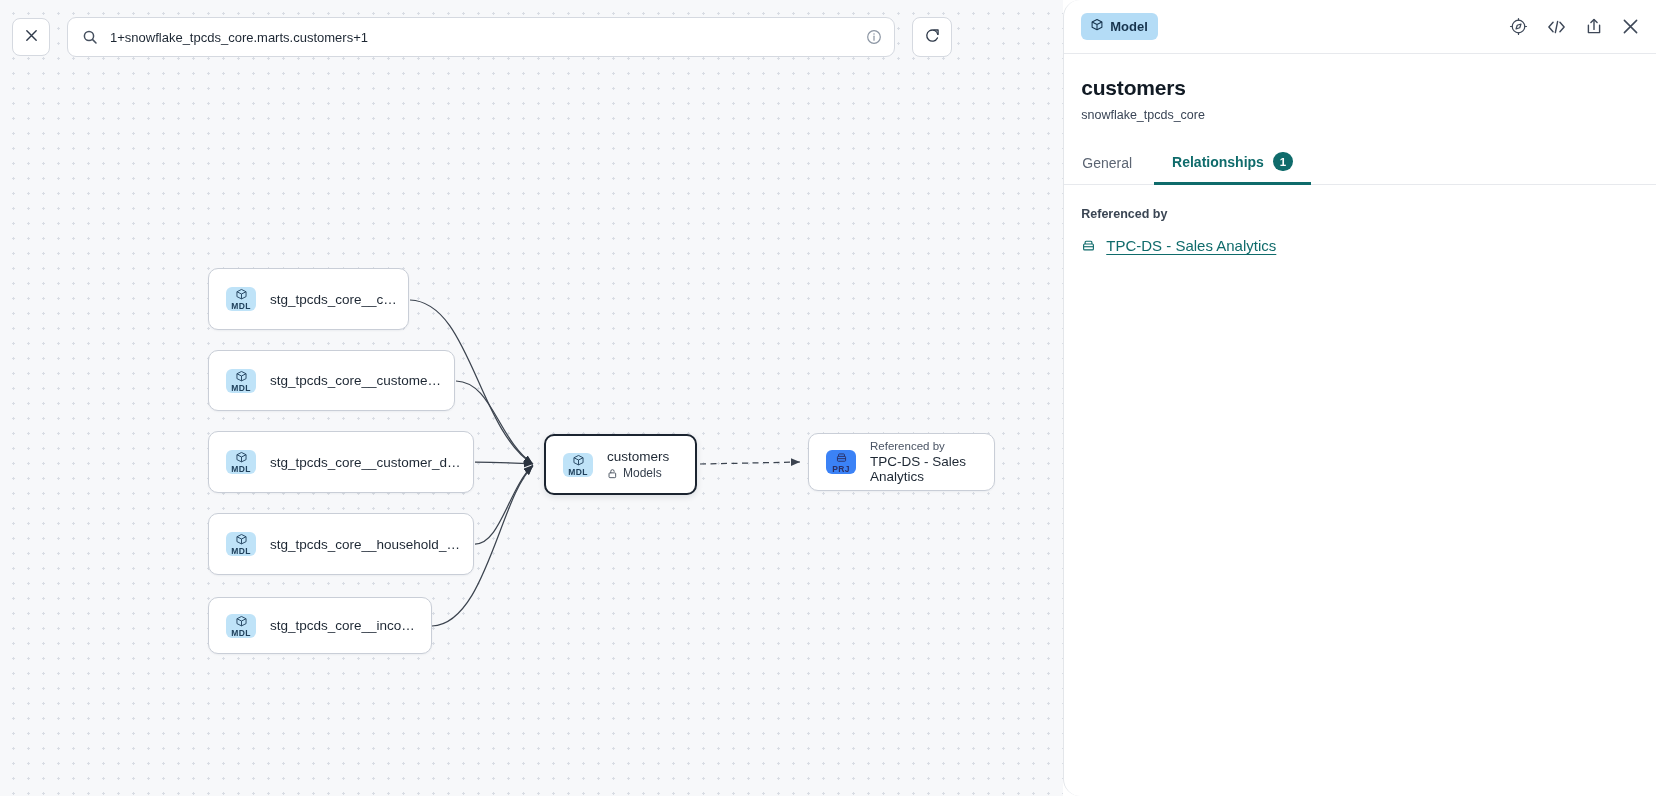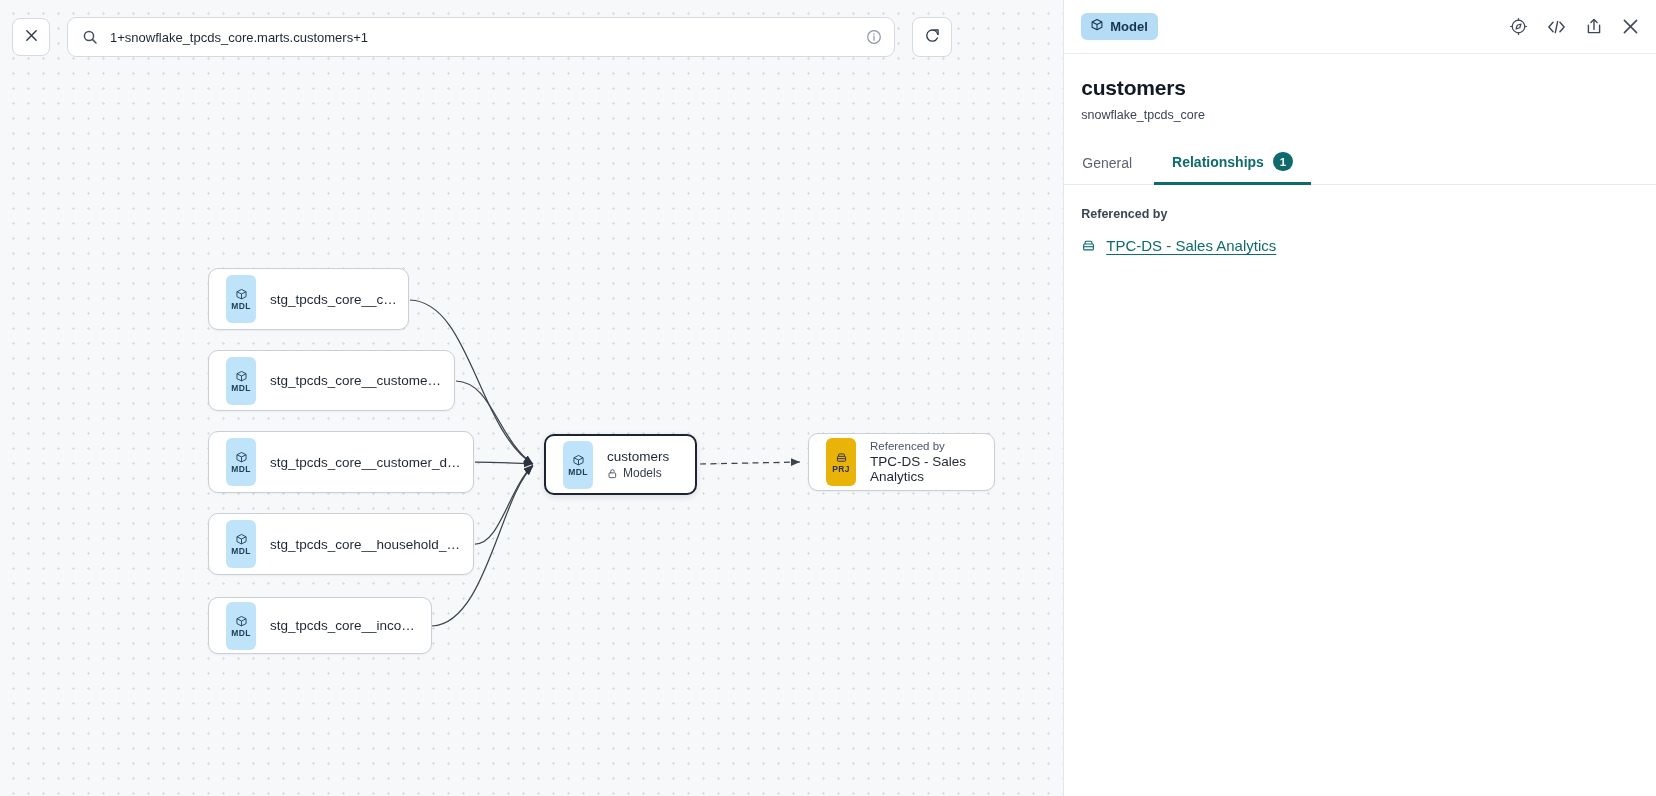--- a/index.html
+++ b/index.html
@@ -85,30 +85,30 @@
     display: flex; align-items: center;
     box-shadow: 0 1px 2px rgba(20,30,50,.05);
     cursor: pointer;
   }
   .node.selected {
     border: 2px solid #1b2430;
     box-shadow: 0 2px 6px rgba(20,30,50,.12);
   }
   .node-badge {
     flex: 0 0 auto;
-    width: 30px; height: 48px;
+    width: 30px; height: 24px;
     border-radius: 6px;
     background: #bfe3f8;
     color: #20415c;
     display: flex; flex-direction: column;
     align-items: center; justify-content: center;
     margin-left: 17px;
     gap: 0px;
   }
-  .node-badge.prj { background: #eab308; color: #2a2f66; }
+  .node-badge.prj { background: #3b82f6; color: #2a2f66; }
   .node-badge .bicon { line-height: 0; margin-top: 1px; }
   .node-badge .btxt { font-size: 8.5px; font-weight: 700; letter-spacing: .3px; line-height: 10px; }
   .node-label {
     margin-left: 14px;
     font-size: 13.5px;
     color: #1d2733;
     white-space: nowrap;
     overflow: hidden;
     text-overflow: ellipsis;
     padding-right: 10px;
@@ -119,20 +119,21 @@
   .node-sub .lockicon { line-height: 0; color: #48525f; }
   .node-kicker { font-size: 11.5px; color: #4a5464; }
   .node-name2 { font-size: 13.5px; color: #1d2733; }
 
   
   #side-panel {
     position: relative;
     width: 631px; height: 796px;
     background: #ffffff;
     border-left: 1px solid #e3e6ea;
+    border-radius: 17px;
   }
   #panel-head {
     height: 54px;
     display: flex; align-items: center;
     padding: 0 16px 0 17px;
     border-bottom: 1px solid #e7e9ed;
   }
   #type-badge {
     display: inline-flex; align-items: center; gap: 6px;
     background: #b4dcf6;

